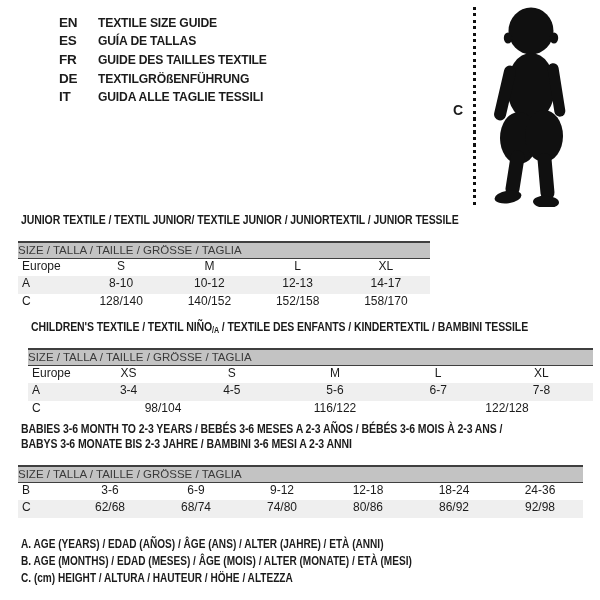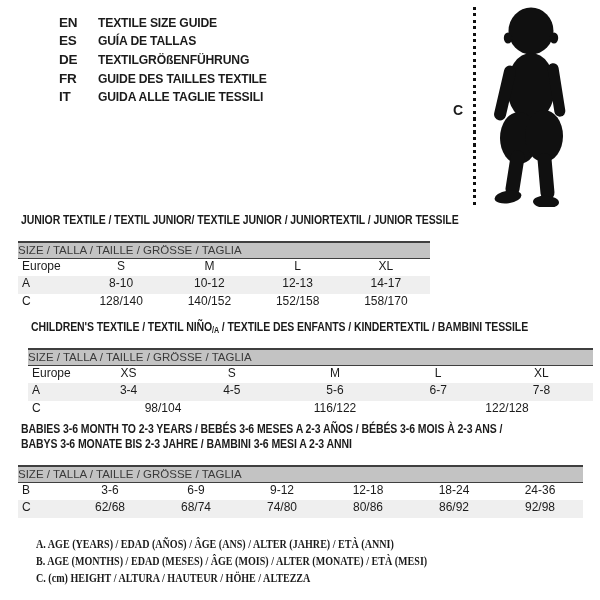--- a/index.html
+++ b/index.html
@@ -31,45 +31,45 @@
   .s3 .tbl-title{width:575px;}
   .tbl-title .sub{font-size:8.5px;vertical-align:-2px;}
   .tbl-header{height:15px;line-height:15px;padding-left:0;font-size:11.5px;color:#3a3a3a;
               background:var(--band,#c3c3c3);border-top:2px solid #3f3f3f;border-bottom:1px solid #3f3f3f;}
   .tbl-row{display:flex;height:17.4px;font-size:12px;}
   .tbl-row.alt{background:var(--alt,#efefef);}
   .cell{flex:1 1 0;text-align:center;white-space:nowrap;}
   .cell.label{flex:0 0 var(--labw,55px);text-align:left;padding-left:4px;}
 
   
-  .footnotes{position:absolute;left:36px;top:536px;font-family:Liberation Serif, serif;}
+  .footnotes{position:absolute;left:21px;top:536px;}
   .footnote{font-size:12px;font-weight:bold;line-height:17.2px;white-space:nowrap;
             transform:scaleX(.84);transform-origin:0 50%;}
 </style>
 </head>
 <body>
 
 <div id="page">
 
   <div class="lang-list">
     <div class="lang-item">
       <span class="lang-code">EN</span>
       <span class="lang-label">TEXTILE SIZE GUIDE</span>
     </div>
     <div class="lang-item">
       <span class="lang-code">ES</span>
       <span class="lang-label">GUÍA DE TALLAS</span>
     </div>
     <div class="lang-item">
+      <span class="lang-code">FR</span>
+      <span class="lang-label">GUIDE DES TAILLES TEXTILE</span>
+    </div>
+    <div class="lang-item">
       <span class="lang-code">DE</span>
       <span class="lang-label">TEXTILGRÖßENFÜHRUNG</span>
-    </div>
-    <div class="lang-item">
-      <span class="lang-code">FR</span>
-      <span class="lang-label">GUIDE DES TAILLES TEXTILE</span>
     </div>
     <div class="lang-item">
       <span class="lang-code">IT</span>
       <span class="lang-label">GUIDA ALLE TAGLIE TESSILI</span>
     </div>
   </div>
 
   <div class="figure">
     <span class="height-label">C</span>
     <div class="dash-line"></div>

